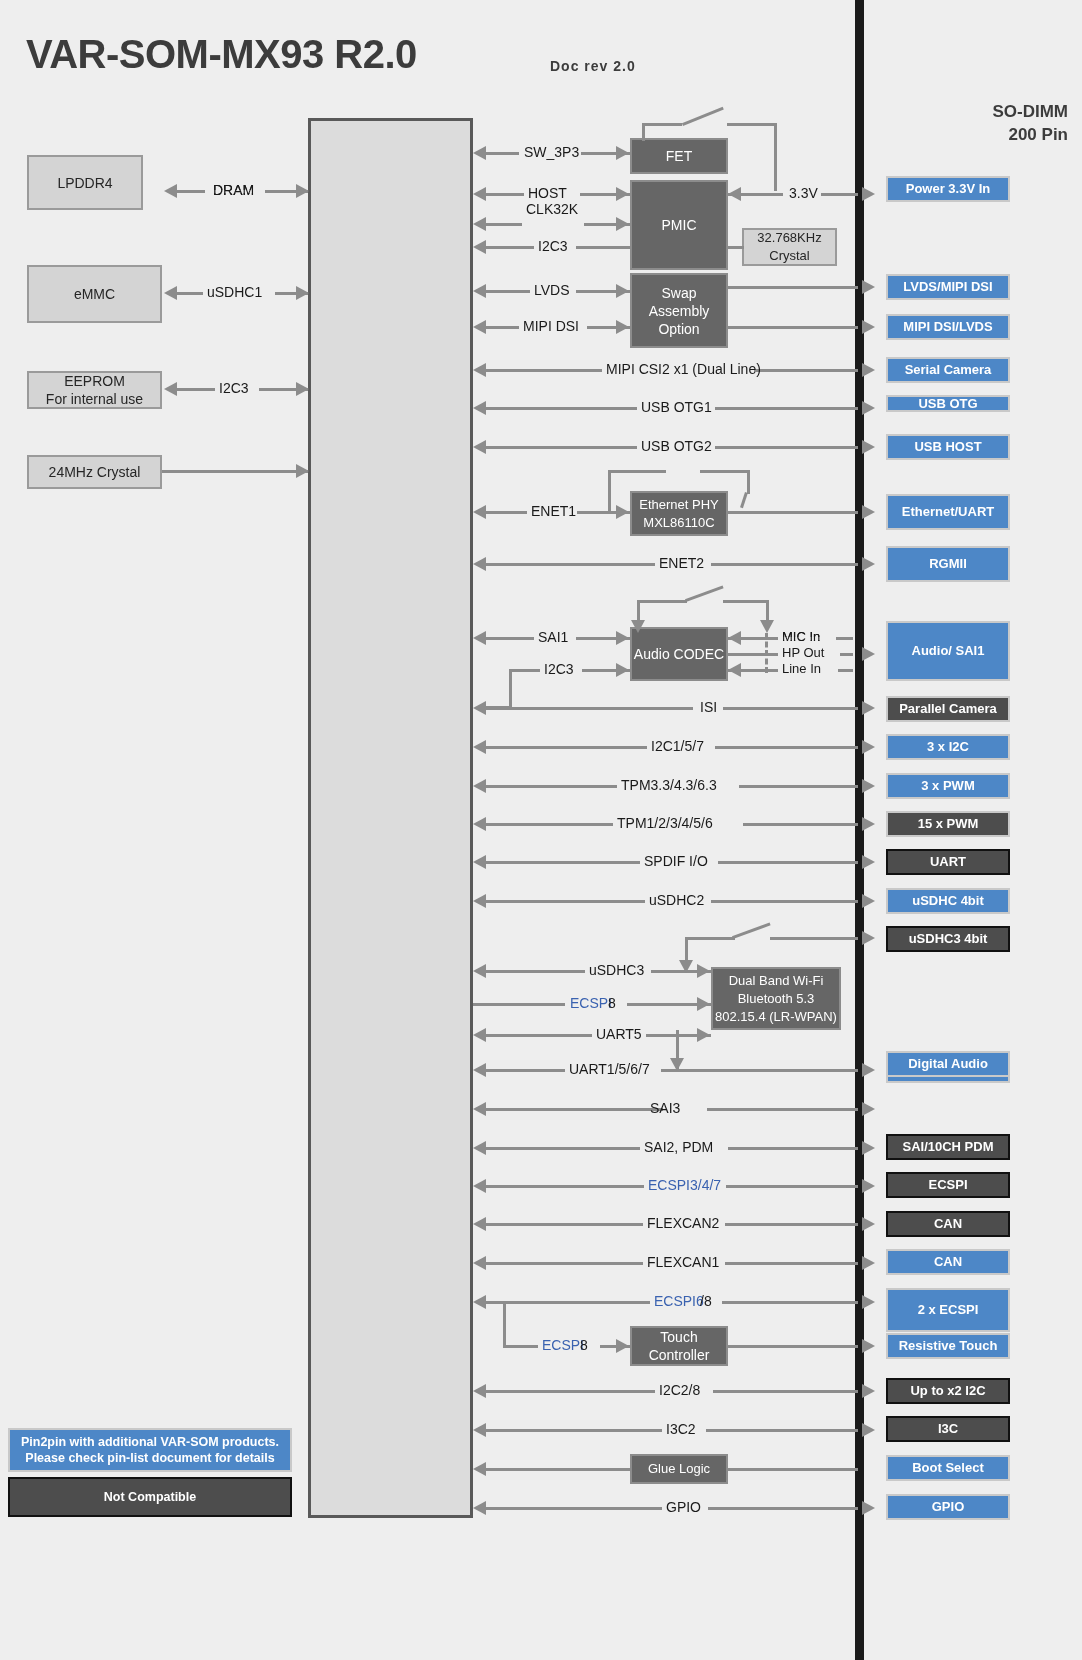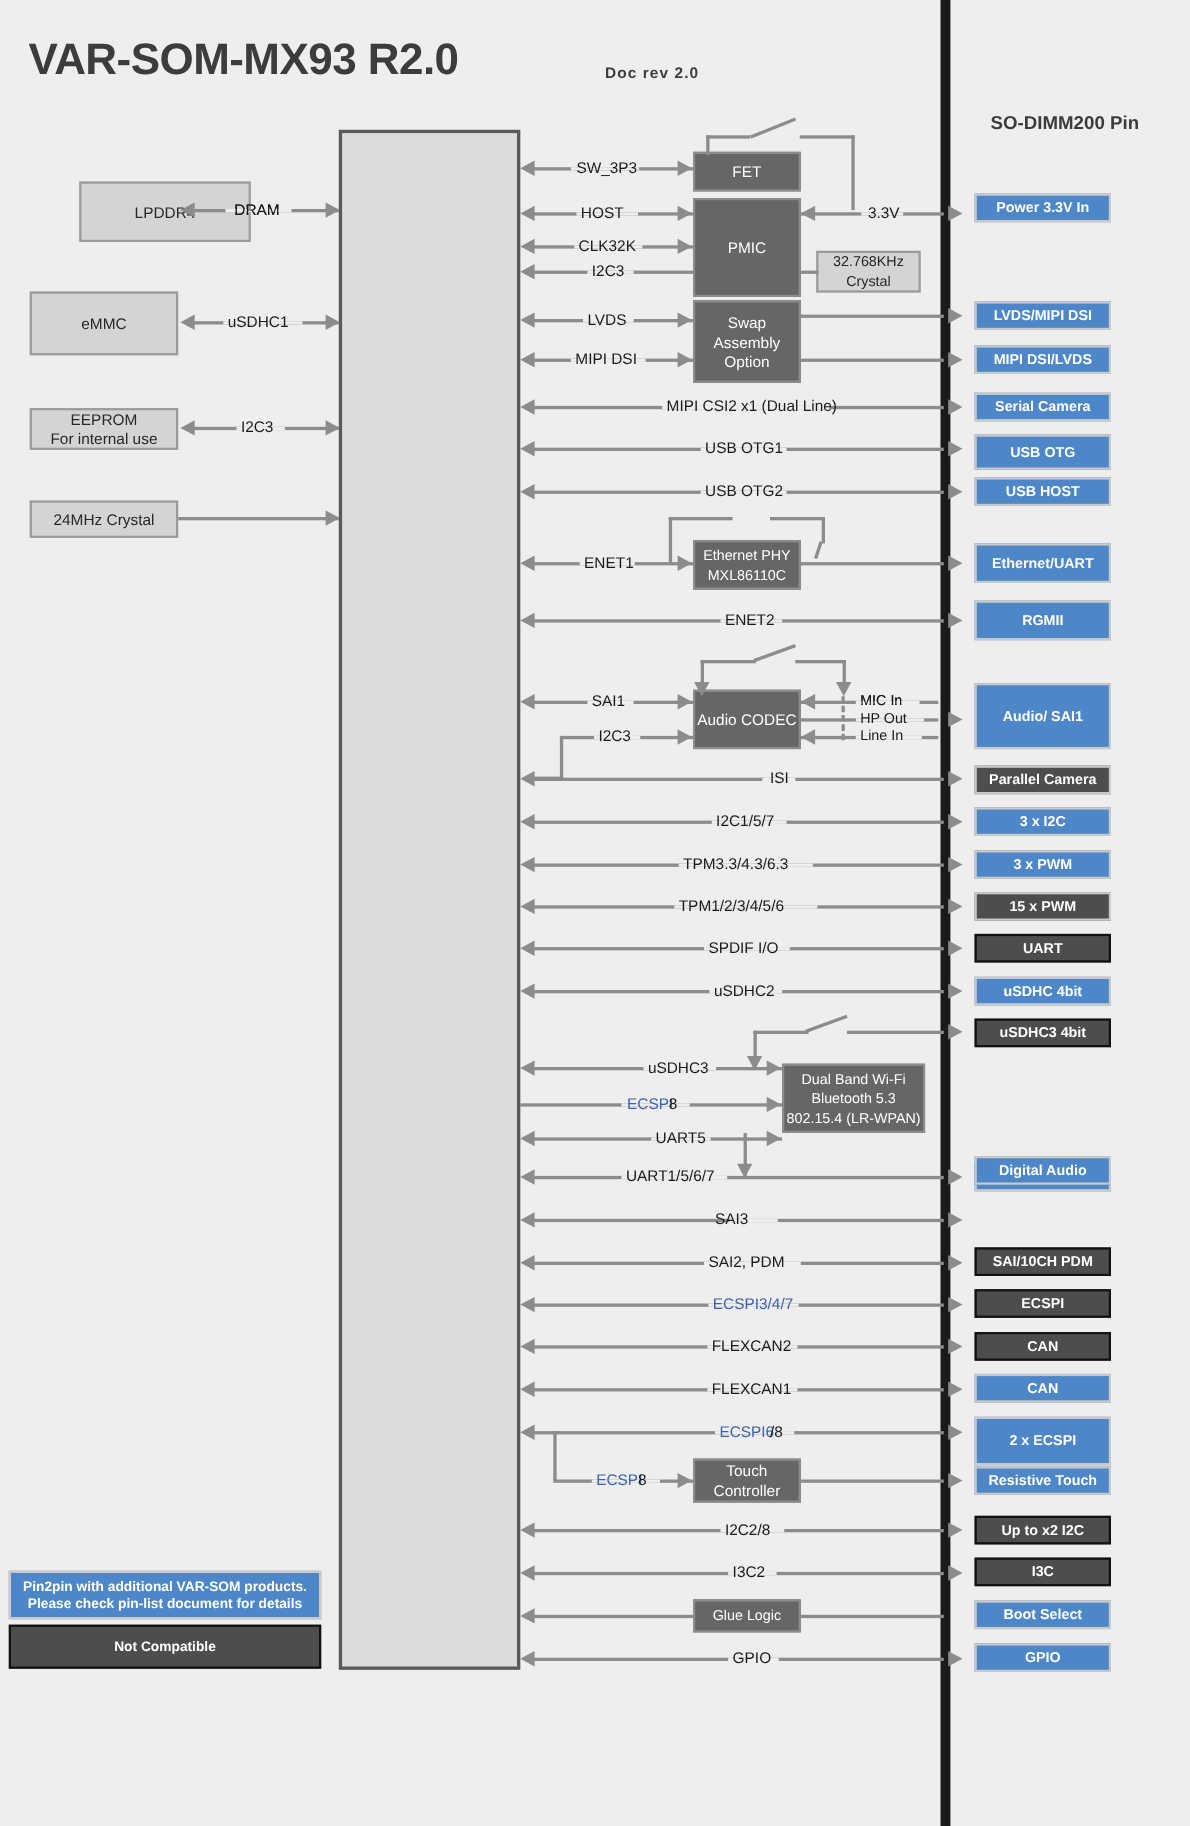--- a/index.html
+++ b/index.html
@@ -58,26 +58,26 @@
 </style>
 </head>
 <body>
 
 <div class="abs" id="title">VAR-SOM-MX93 R2.0</div>
 <div class="abs" id="docrev">Doc rev 2.0</div>
 
 <div class="abs" id="soc"></div>
 
 <div class="abs" id="spine"></div>
-<div class="abs ctr" id="sodimm-title" style="flex-direction:row;align-items:flex-end;">
+<div class="abs ctr" id="sodimm-title" style="flex-direction:column;align-items:flex-end;">
   <span>SO-DIMM</span>
   <span>200 Pin</span>
 </div>
 
-<div class="abs ctr lbox" style="left:27px;top:165px;width:156px;height:55px;margin-left:45px;">
+<div class="abs ctr lbox" style="left:27px;top:155px;width:116px;height:55px;">
   <span>LPDDR4</span>
 </div>
 <div class="abs ctr lbox" style="left:27px;top:265px;width:135px;height:58px;">
   <span>eMMC</span>
 </div>
 <div class="abs ctr lbox" style="left:27px;top:371px;width:135px;height:38px;flex-direction:column;">
   <span>EEPROM</span>
   <span>For internal use</span>
 </div>
 <div class="abs ctr lbox" style="left:27px;top:455px;width:135px;height:34px;">
@@ -162,21 +162,21 @@
 <div class="abs ln hl" style="left:728px;top:193px;width:130px;"></div>
 <div class="abs ar-l" style="left:728px;top:187px;"></div>
 <div class="abs" style="left:783px;top:193px;width:38px;height:3px;background:#eeeeee;"></div>
 <div class="abs sig" style="left:789px;top:185px;">3.3V</div>
 <div class="abs ar-r" style="left:862px;top:187px;"></div>
 
 <div class="abs ln hl" style="left:484px;top:223px;width:146px;"></div>
 <div class="abs ar-l" style="left:473px;top:217px;"></div>
 <div class="abs ar-r" style="left:616px;top:217px;"></div>
 <div class="abs" style="left:522px;top:223px;width:62px;height:3px;background:#eeeeee;"></div>
-<div class="abs sig" style="left:526px;top:215px;text-align:center;">CLK32K</div>
+<div class="abs sig" style="left:526px;top:201px;text-align:center;">CLK32K</div>
 
 <div class="abs ln hl" style="left:484px;top:246px;width:146px;"></div>
 <div class="abs ar-l" style="left:473px;top:240px;"></div>
 <div class="abs" style="left:534px;top:246px;width:42px;height:3px;background:#eeeeee;"></div>
 <div class="abs sig" style="left:538px;top:238px;">I2C3</div>
 
 <div class="abs ln hl" style="left:728px;top:246px;width:16px;"></div>
 
 <div class="abs ln hl" style="left:484px;top:290px;width:146px;"></div>
 <div class="abs ar-l" style="left:473px;top:284px;"></div>
@@ -414,21 +414,21 @@
   </div>
 <div class="abs ctr rbox rblue" style="top:274px;height:26px;">
     <span>LVDS/MIPI DSI</span>
   </div>
 <div class="abs ctr rbox rblue" style="top:314px;height:26px;">
     <span>MIPI DSI/LVDS</span>
   </div>
 <div class="abs ctr rbox rblue" style="top:357px;height:26px;">
     <span>Serial Camera</span>
   </div>
-<div class="abs ctr rbox rblue" style="top:395px;height:32px;">
+<div class="abs ctr rbox rblue" style="top:395px;height:17px;">
     <span>USB OTG</span>
   </div>
 <div class="abs ctr rbox rblue" style="top:434px;height:26px;">
     <span>USB HOST</span>
   </div>
 <div class="abs ctr rbox rblue" style="top:494px;height:36px;">
     <span>Ethernet/UART</span>
   </div>
 <div class="abs ctr rbox rblue" style="top:546px;height:36px;">
     <span>RGMII</span>

